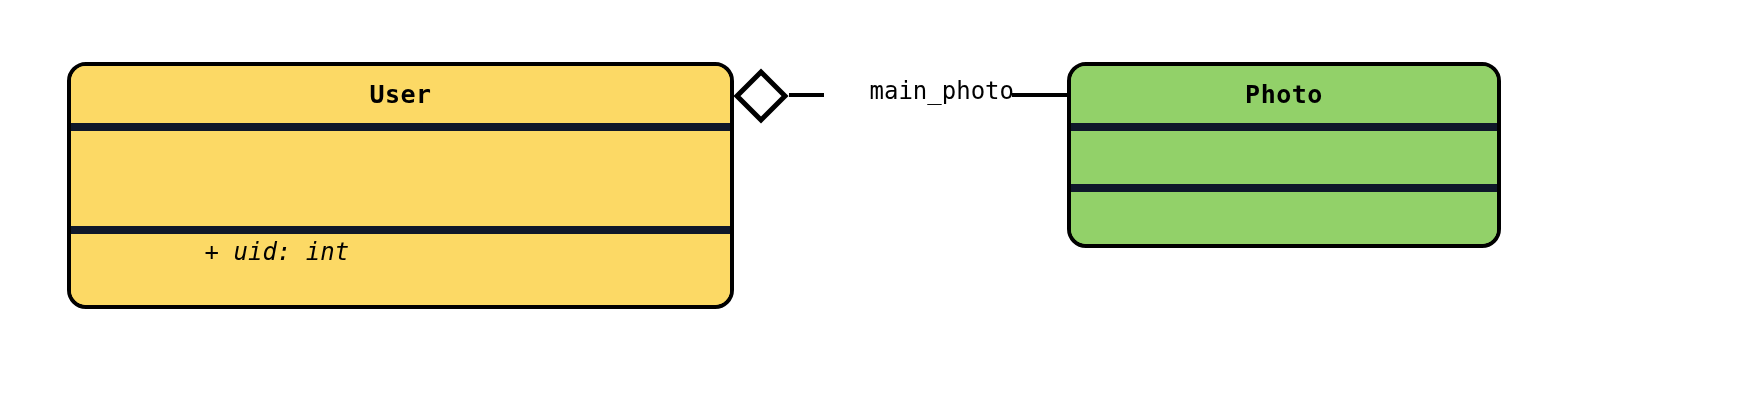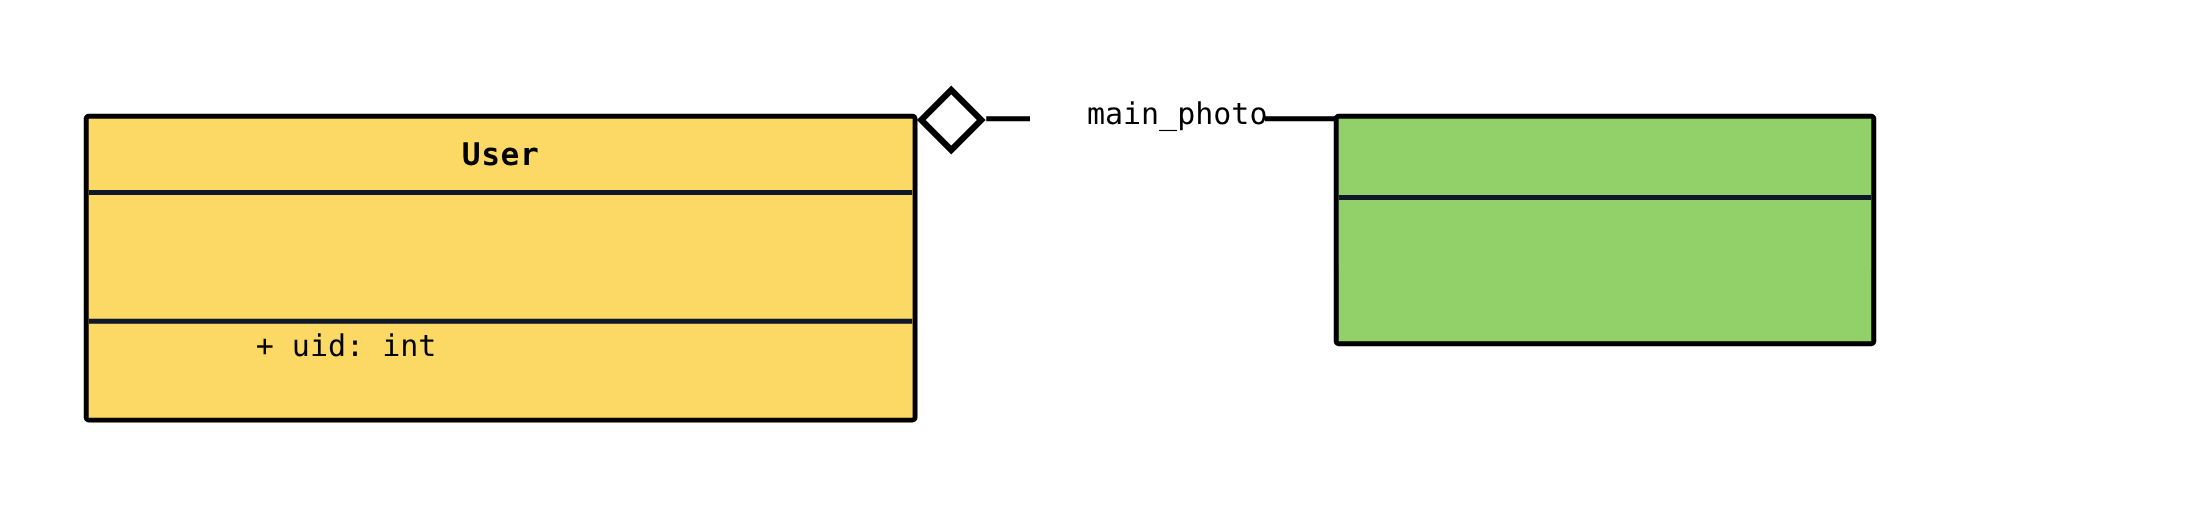--- a/index.html
+++ b/index.html
@@ -19,33 +19,33 @@
     width: 1763px;
     height: 420px;
     background: #ffffff;
   }
 
   
   .uml-class {
     position: absolute;
     box-sizing: border-box;
     border: 4px solid #000000;
-    border-radius: 4px;
+    border-radius: 19px;
     overflow: hidden;
     background: #ffffff;
-    margin-top: 29px;
   }
 
   .uml-compartment {
     box-sizing: border-box;
     background: inherit;
   }
 
   .uml-class .uml-compartment + .uml-compartment {
-    border-top: 4px solid #0f172a;
+    border-top: 8px solid #0f172a;
+    font-style: italic;
   }
 
   .uml-title {
     text-align: center;
     font-weight: bold;
     font-size: 25px;
     letter-spacing: 0.5px;
     color: #000000;
     line-height: 1;
     display: flex;
@@ -160,17 +160,20 @@
     </svg>
   </div>
 
   <div class="assoc-line" id="assoc-line-left"></div>
 
   <div id="assoc-label">main_photo</div>
 
   <div class="assoc-line" id="assoc-line-right"></div>
 
   <div class="uml-class" id="class-photo" style="background: rgb(146, 209, 105);">
+    <div class="uml-compartment c-head" style="background: rgb(146, 209, 105);">
+      <div class="uml-title">Photo</div>
+    </div>
     <div class="uml-compartment c-attrs uml-lines" style="background: rgb(146, 209, 105);"></div>
     <div class="uml-compartment c-methods uml-lines" style="background: rgb(146, 209, 105);"></div>
   </div>
 
 </div>
 
 </body></html>

